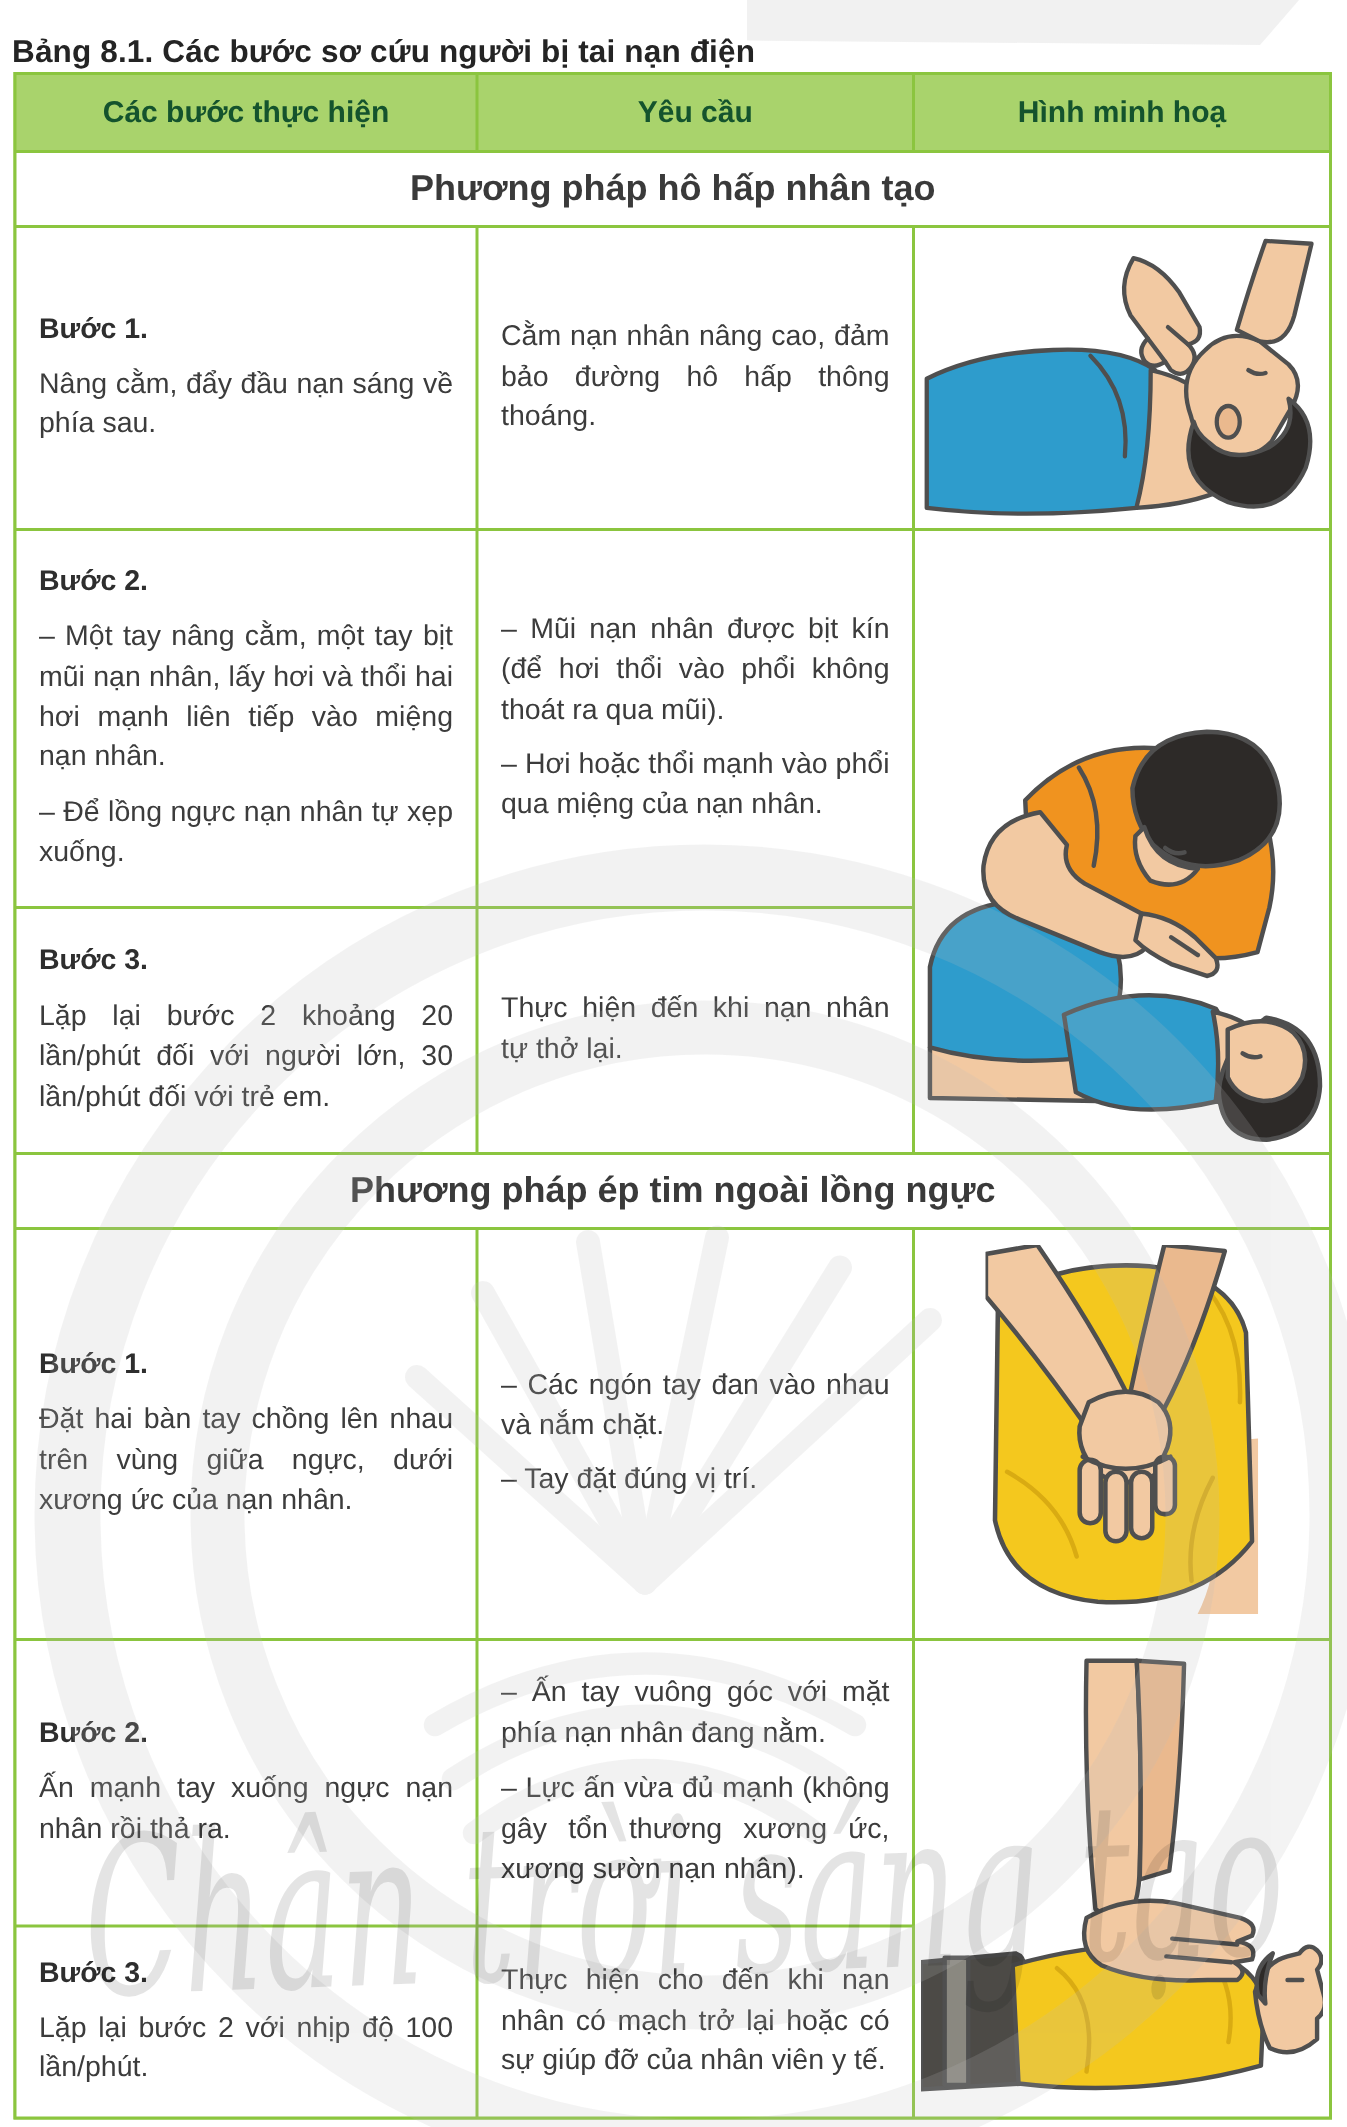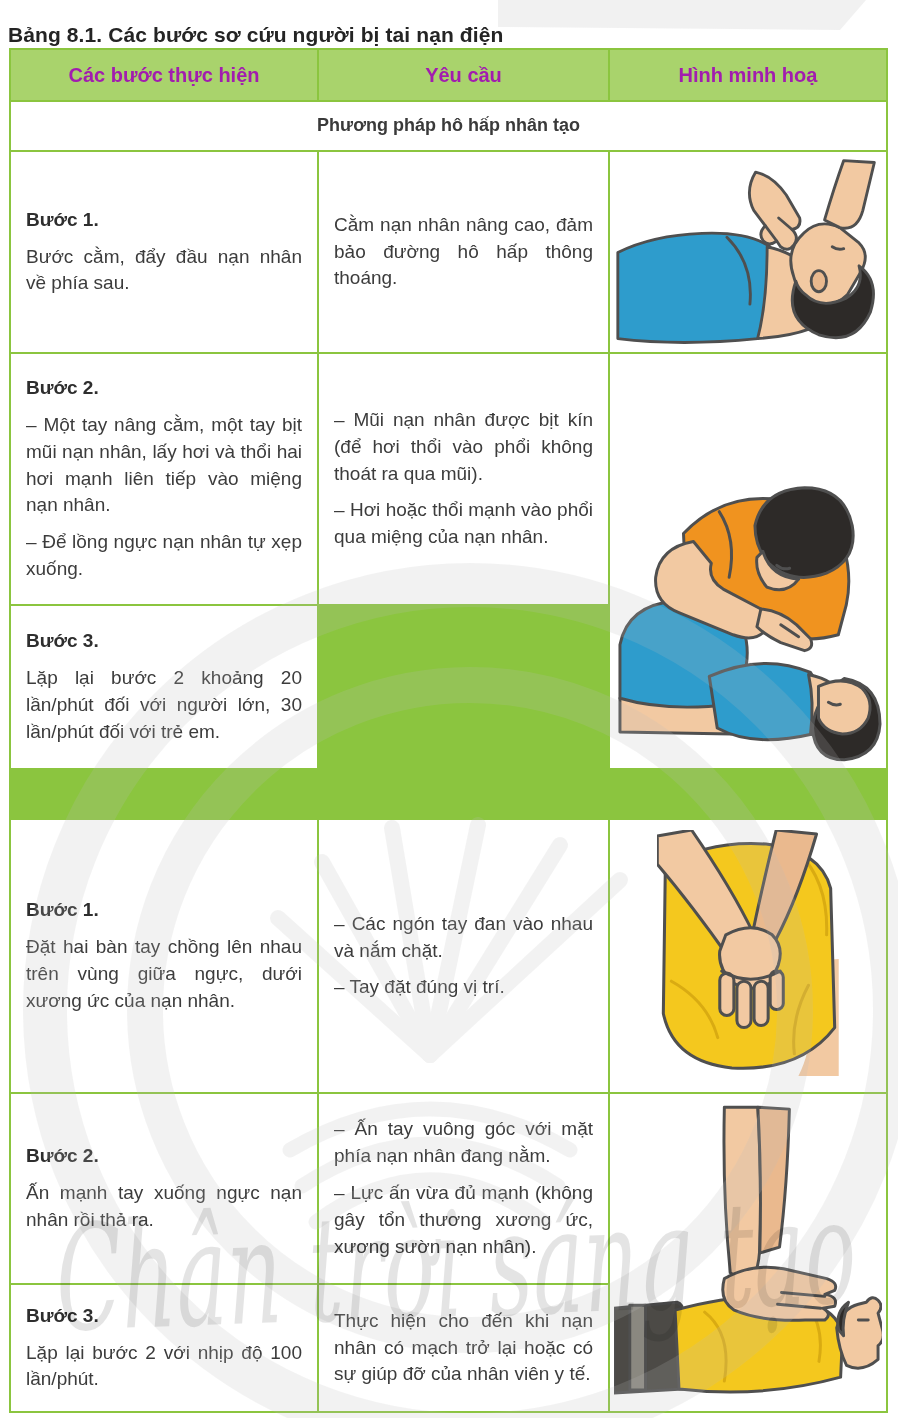--- a/index.html
+++ b/index.html
@@ -21,24 +21,24 @@
   }
   .cell{
     background:#fff;color:#3c3c3c;font-size:19px;line-height:1.42;
     display:flex;flex-direction:column;justify-content:center;
     padding:10px 15px;text-align:justify;box-sizing:border-box;
   }
   .cell p{margin:5px 0}
   .step-title{font-weight:700;color:#2e2e2e}
   .head{
     background:#a9d36c;align-items:center;justify-content:center;
-    font-weight:700;font-size:20px;color:#a21caf;text-align:center;padding:4px;
+    font-weight:700;font-size:20px;color:#14532d;text-align:center;padding:4px;
   }
   .section{
-    align-items:center;justify-content:center;font-weight:700;font-size:18px;
+    align-items:center;justify-content:center;font-weight:700;font-size:24px;
     color:#3a3a3a;text-align:left;padding:4px;
   }
   .illus-cell{align-items:center;justify-content:center;padding:4px}
   .illus-cell.bottom{justify-content:flex-end;padding-bottom:2px}
   svg.illus{display:block}
   .wm{
     position:absolute;inset:0;pointer-events:none;z-index:5;
   }
 </style>
 </head>
@@ -49,21 +49,21 @@
 <div class="ref-table">
 
   <div class="cell head" style="grid-area:1/1">Các bước thực hiện</div>
   <div class="cell head" style="grid-area:1/2">Yêu cầu</div>
   <div class="cell head" style="grid-area:1/3">Hình minh hoạ</div>
 
   <div class="cell section" style="grid-area:2/1/3/4">Phương pháp hô hấp nhân tạo</div>
 
   <div class="cell" style="grid-area:3/1">
     <p class="step-title">Bước 1.</p>
-    <p>Bước cằm, đẩy đầu nạn nhân về phía sau.</p>
+    <p>Nâng cằm, đẩy đầu nạn sáng về phía sau.</p>
   </div>
   <div class="cell" style="grid-area:3/2">
     <p>Cằm nạn nhân nâng cao, đảm bảo đường hô hấp thông thoáng.</p>
   </div>
   <div class="cell illus-cell" style="grid-area:3/3">
 
     <svg class="illus" viewBox="0 0 280 195" width="268" height="188" aria-label="head-tilt-chin-lift">
       <g stroke="#4f4f4f" stroke-width="3" stroke-linejoin="round" stroke-linecap="round">
         <path fill="#2e9ccc" d="M4,98 Q40,80 92,78 Q140,76 163,92 Q170,120 162,160 Q158,182 150,188 Q70,196 4,188 Z"></path>
         <path fill="none" d="M118,82 Q146,110 142,152"></path>
@@ -108,21 +108,25 @@
         <path fill="#f2c9a2" d="M148,172 Q168,174 184,188 L198,202 Q202,212 192,214 L168,206 Q152,198 144,190 Z"></path>
         <path fill="none" d="M168,188 L186,200"></path>
       </g>
     </svg>
   </div>
 
   <div class="cell" style="grid-area:5/1">
     <p class="step-title">Bước 3.</p>
     <p>Lặp lại bước 2 khoảng 20 lần/phút đối với người lớn, 30 lần/phút đối với trẻ em.</p>
   </div>
-
+  <div class="cell" style="grid-area:5/2">
+    <p>Thực hiện đến khi nạn nhân tự thở lại.</p>
+  </div>
+
+  <div class="cell section" style="grid-area:6/1/7/4">Phương pháp ép tim ngoài lồng ngực</div>
 
   <div class="cell" style="grid-area:7/1">
     <p class="step-title">Bước 1.</p>
     <p>Đặt hai bàn tay chồng lên nhau trên vùng giữa ngực, dưới xương ức của nạn nhân.</p>
   </div>
   <div class="cell" style="grid-area:7/2">
     <p>– Các ngón tay đan vào nhau và nắm chặt.</p>
     <p>– Tay đặt đúng vị trí.</p>
   </div>
   <div class="cell illus-cell" style="grid-area:7/3">

